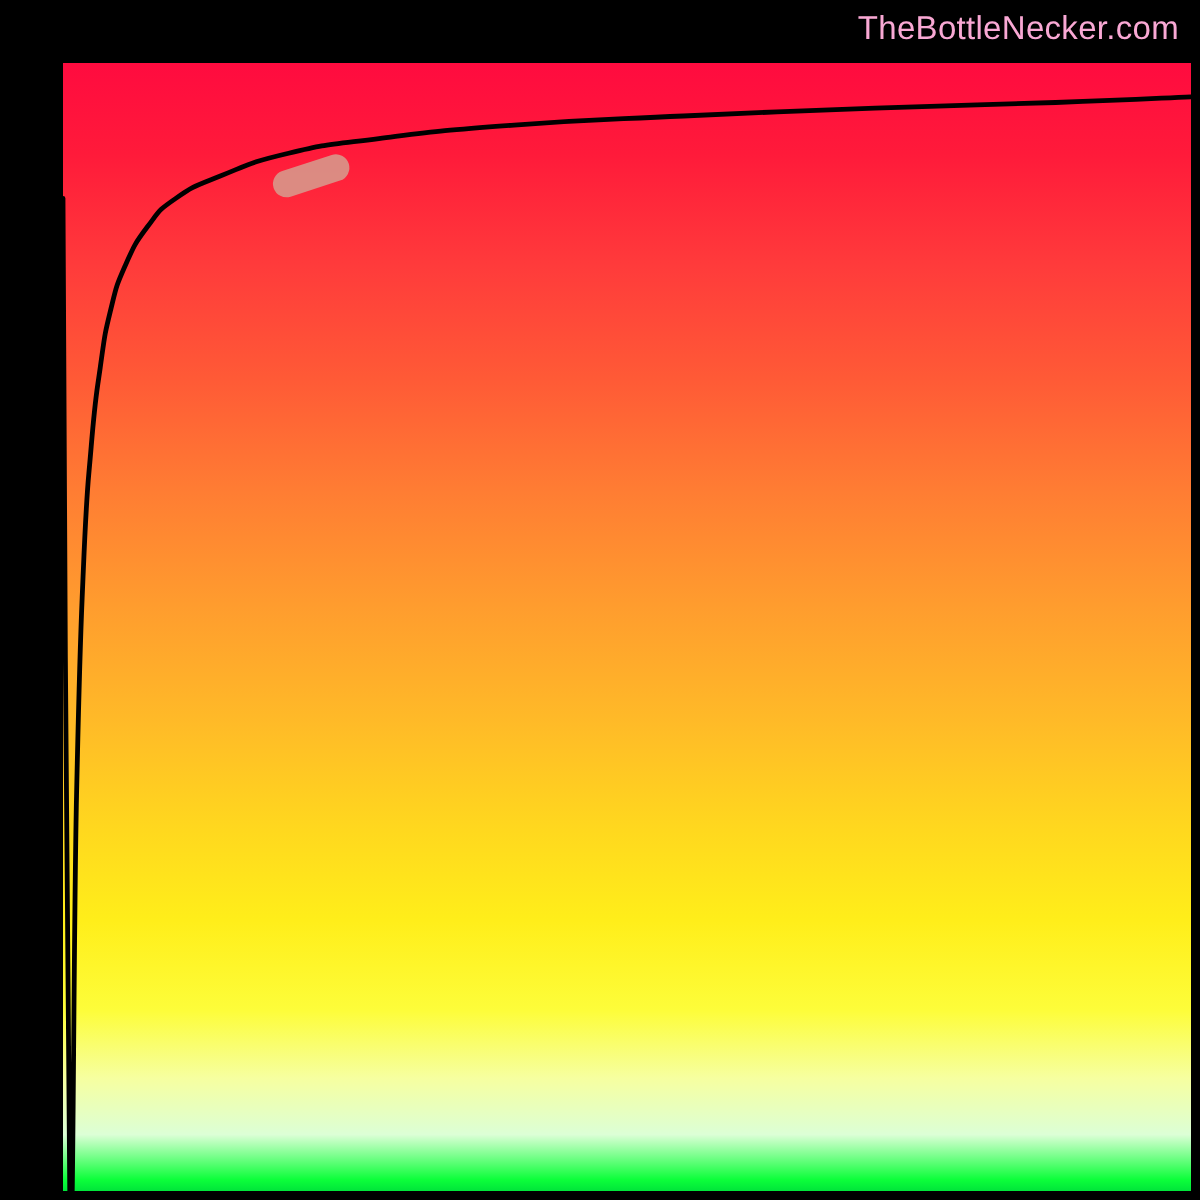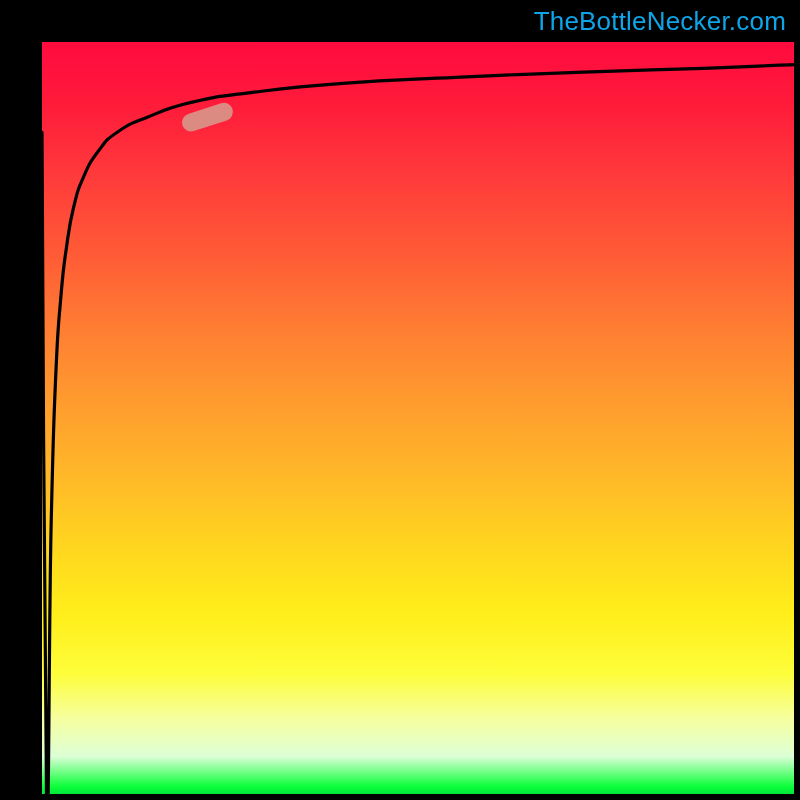--- a/index.html
+++ b/index.html
@@ -8,22 +8,22 @@
     position: relative;
     width: 800px;
     height: 800px;
     background: #000;
   }
   .watermark {
     position: absolute;
     top: 6px;
     right: 14px;
     font-family: Arial, Helvetica, sans-serif;
-    font-size: 26px;
-    color: #0ea5e9;
+    font-size: 22px;
+    color: #f9a8d4;
     letter-spacing: 0.2px;
     z-index: 30;
   }
   .plot-area {
     position: absolute;
     left: 42px;
     top: 42px;
     width: 752px;
     height: 752px;
   }

